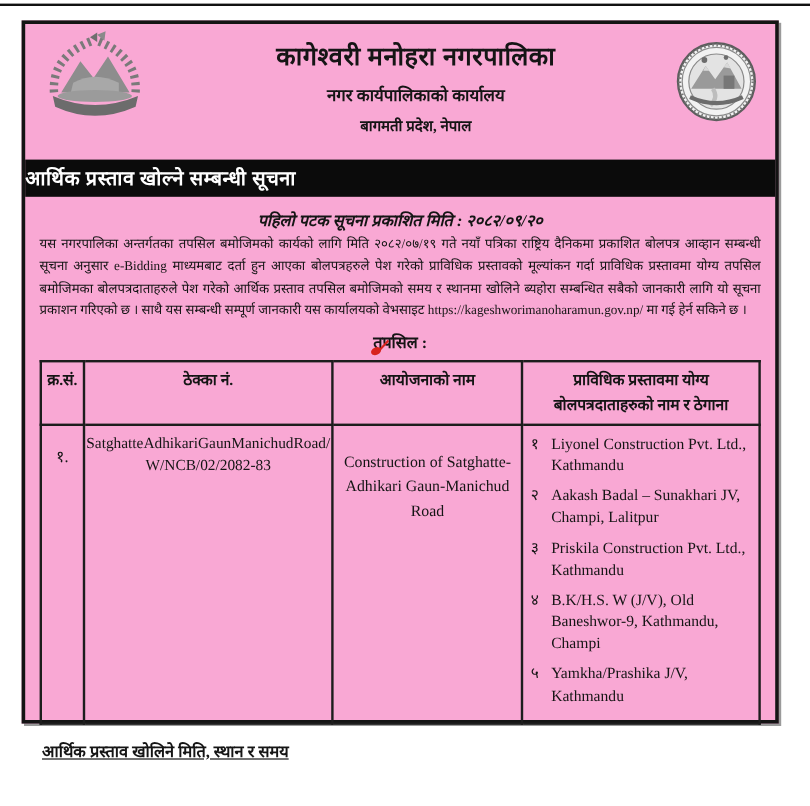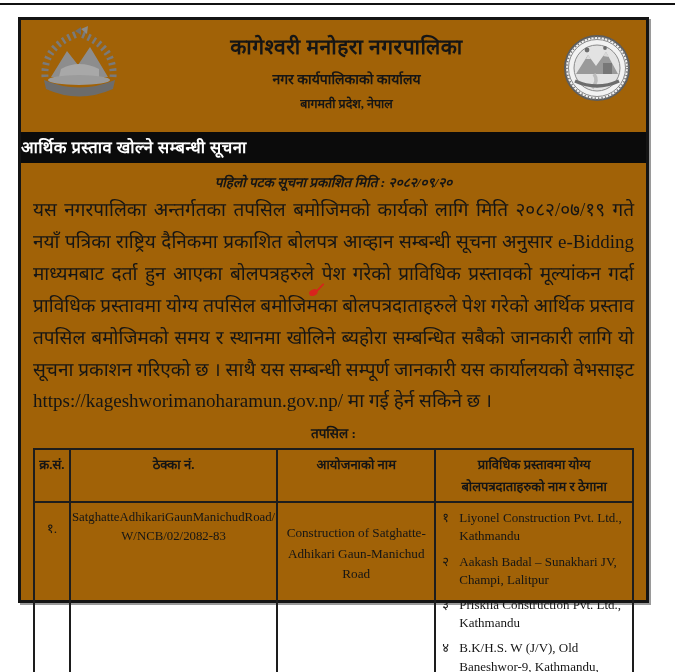--- a/index.html
+++ b/index.html
@@ -3,37 +3,37 @@
 <meta charset="utf-8">
 <style>
   html,body{margin:0;padding:0;}
   body{
     width:675px;height:672px;position:relative;background:#ffffff;
     font-family:"Liberation Serif","DejaVu Serif",serif;color:#151515;overflow:hidden;
   }
   .top-rule{position:absolute;top:3px;left:0;width:675px;height:2px;background:#111;}
   .doc{
     position:absolute;left:18px;top:17px;width:631px;height:586px;box-sizing:border-box;
-    border:3px solid #141414;background:#a16207;box-shadow:2px 2px 0 0 #9a9a9a;
+    border:3px solid #141414;background:#f9a8d4;box-shadow:2px 2px 0 0 #9a9a9a;
   }
   .hdr{display:flex;align-items:flex-start;padding:5px 10px 0 10px;}
   .hdr-left{width:100px;flex:0 0 auto;}
   .hdr-right{width:74px;flex:0 0 auto;margin-top:8px;}
   .hdr-center{flex:1;text-align:center;}
   .t1{font-size:21px;font-weight:bold;margin-top:7px;letter-spacing:.5px;}
   .t2{font-size:14px;font-weight:bold;margin-top:9px;}
   .t3{font-size:12.5px;font-weight:bold;margin-top:8px;}
   .t4{font-size:12.5px;font-weight:bold;margin-top:7px;}
   .banner{
     margin-top:20px;background:#0b0b0b;color:#fff;
     font-weight:bold;font-size:16.5px;padding:3px 0 5px 0;letter-spacing:.5px;
   }
   .content{padding:2px 12px 0 12px;}
   .publine{text-align:center;font-weight:bold;font-size:13.5px;margin:8px 0 3px 0;font-style:italic;}
-  .para{text-align:justify;font-size:19px;line-height:1.68;}
+  .para{text-align:justify;font-size:11px;line-height:1.68;}
   .url-link{color:#151515;text-decoration:none;}
   .tapasil{text-align:center;font-weight:bold;font-size:13.5px;margin:7px 0 6px 0;}
   table.main{width:100%;border-collapse:collapse;font-size:13px;border-radius:22px;}
   table.main th,table.main td{border:2px solid #1d1d1d;vertical-align:top;}
   table.main th{font-weight:bold;text-align:center;font-size:13px;line-height:1.65;padding:4px 4px;}
   .col-sn{width:6%;}
   .col-contract{width:32.5%;}
   .col-project{width:27.5%;}
   .col-bidders{width:34%;}
   td.sn-cell{text-align:center;padding-top:16px;font-size:13.5px;}

